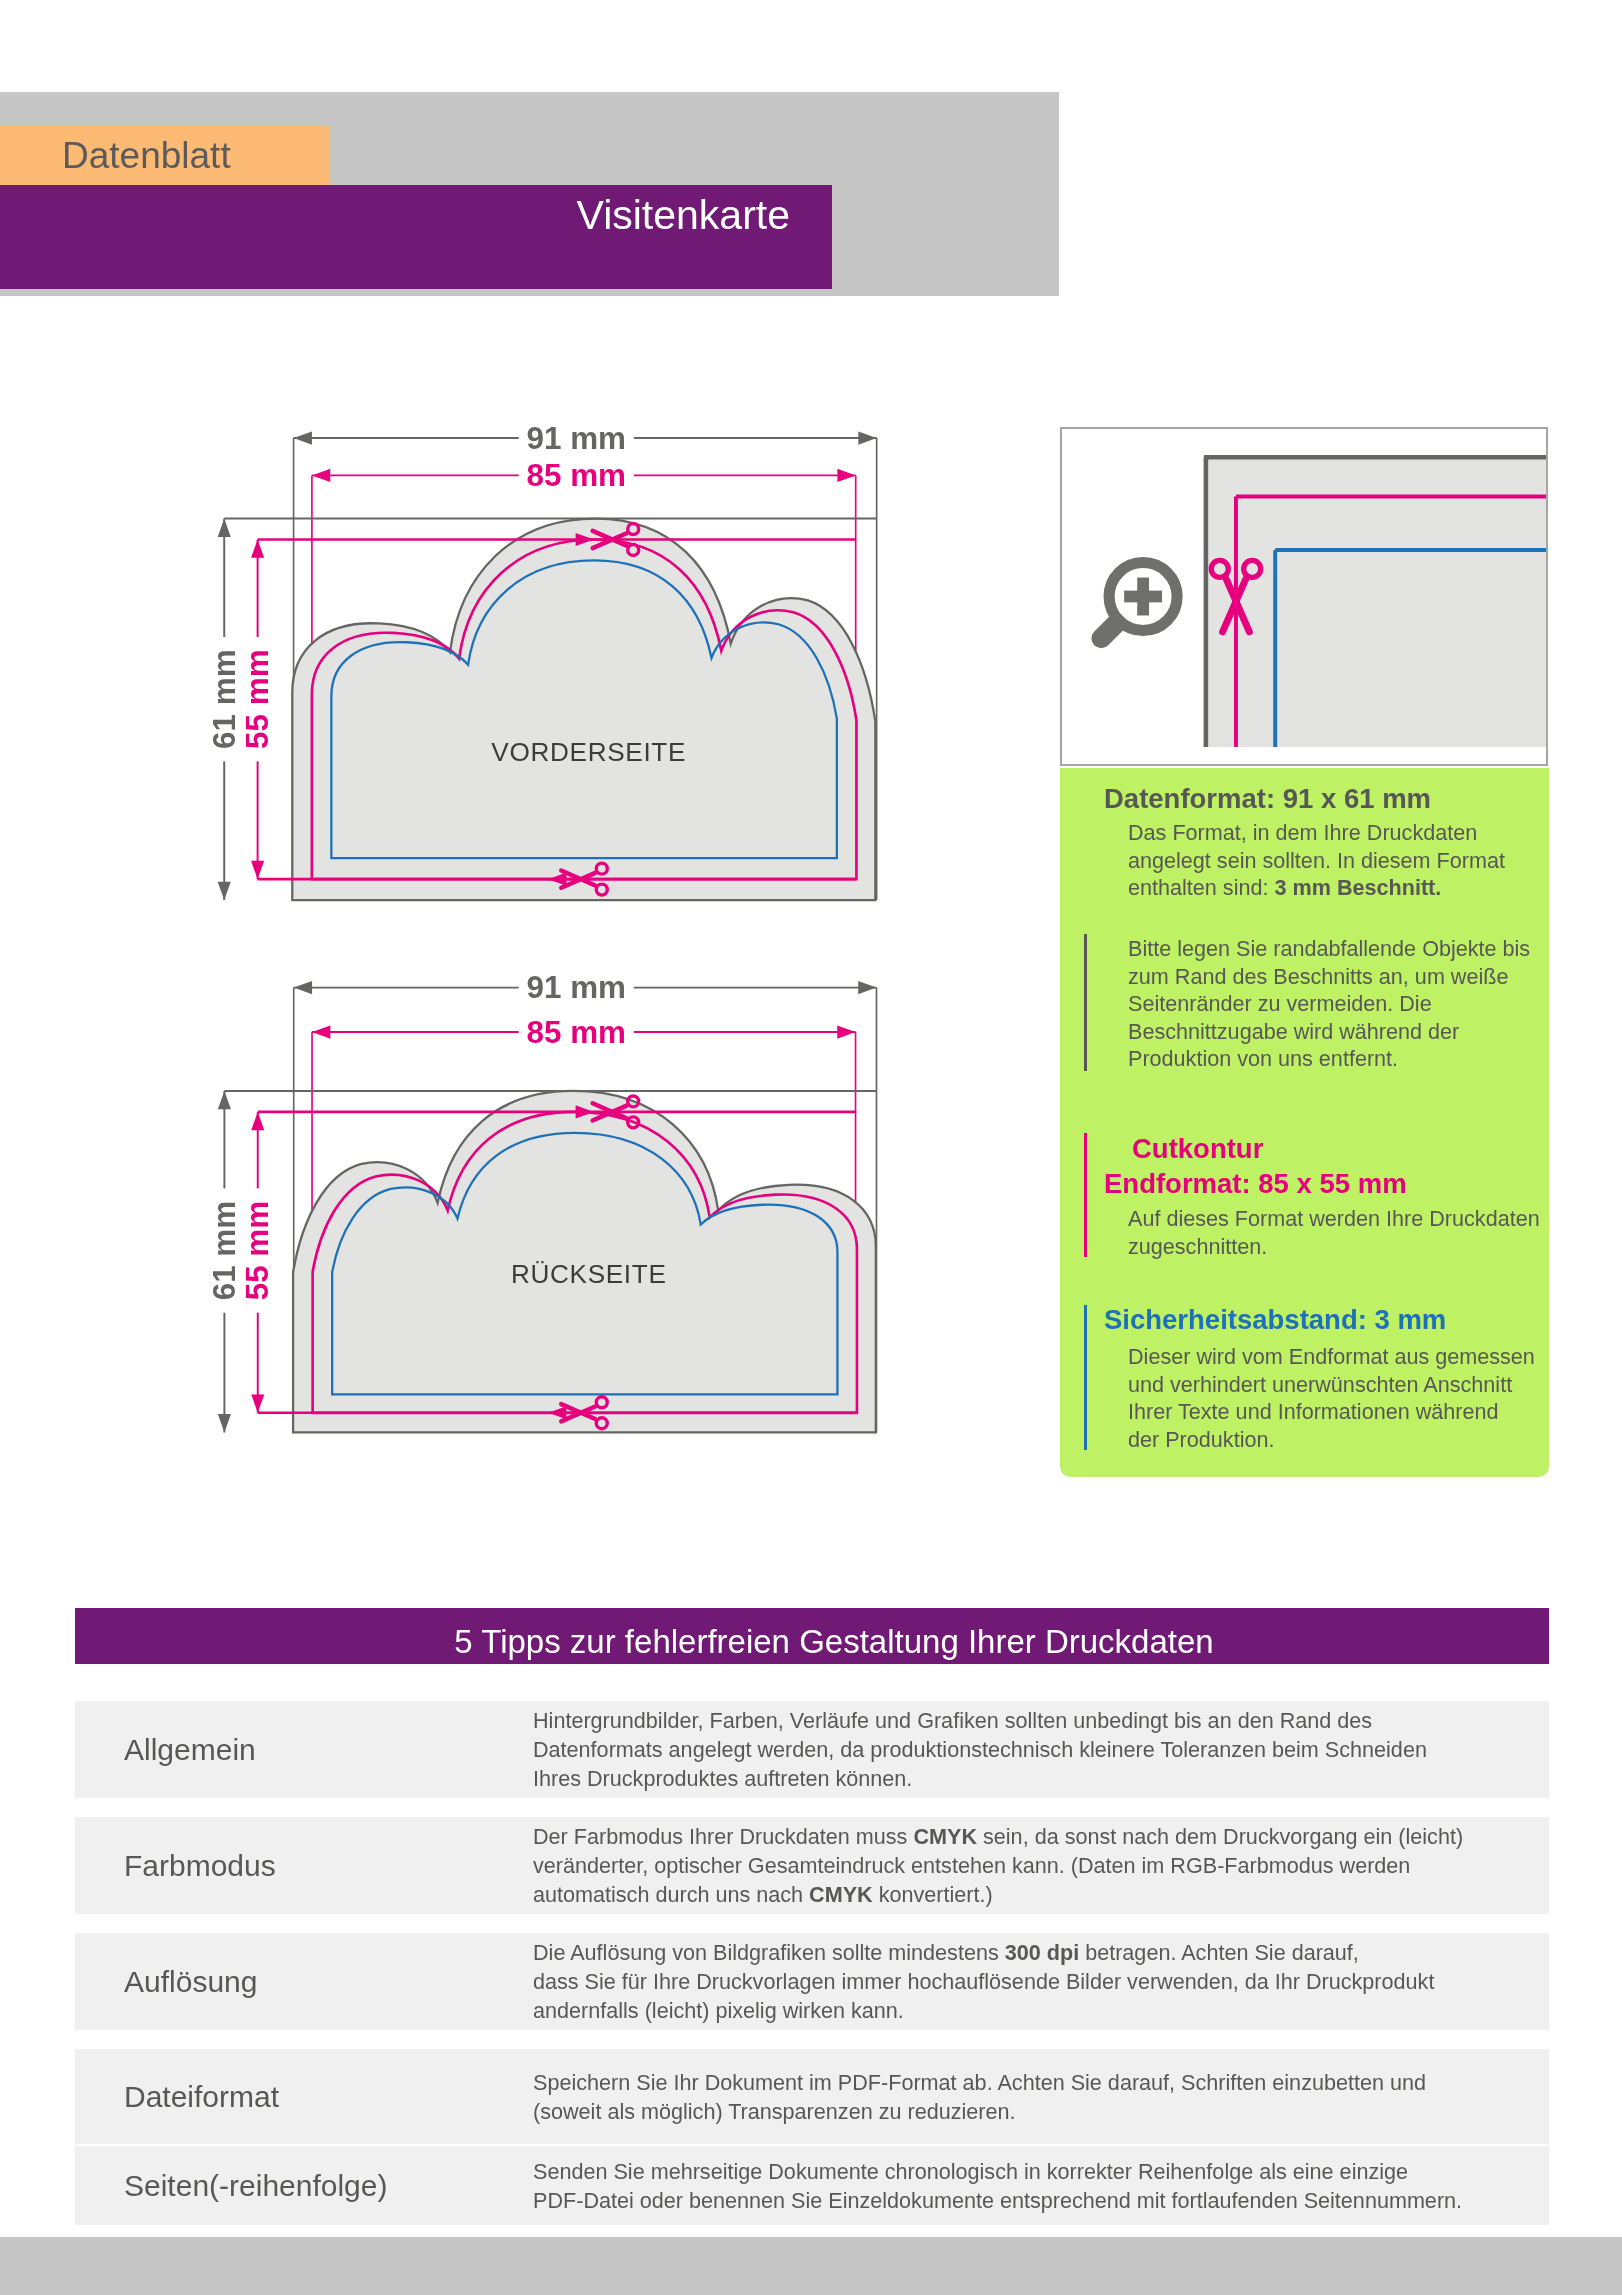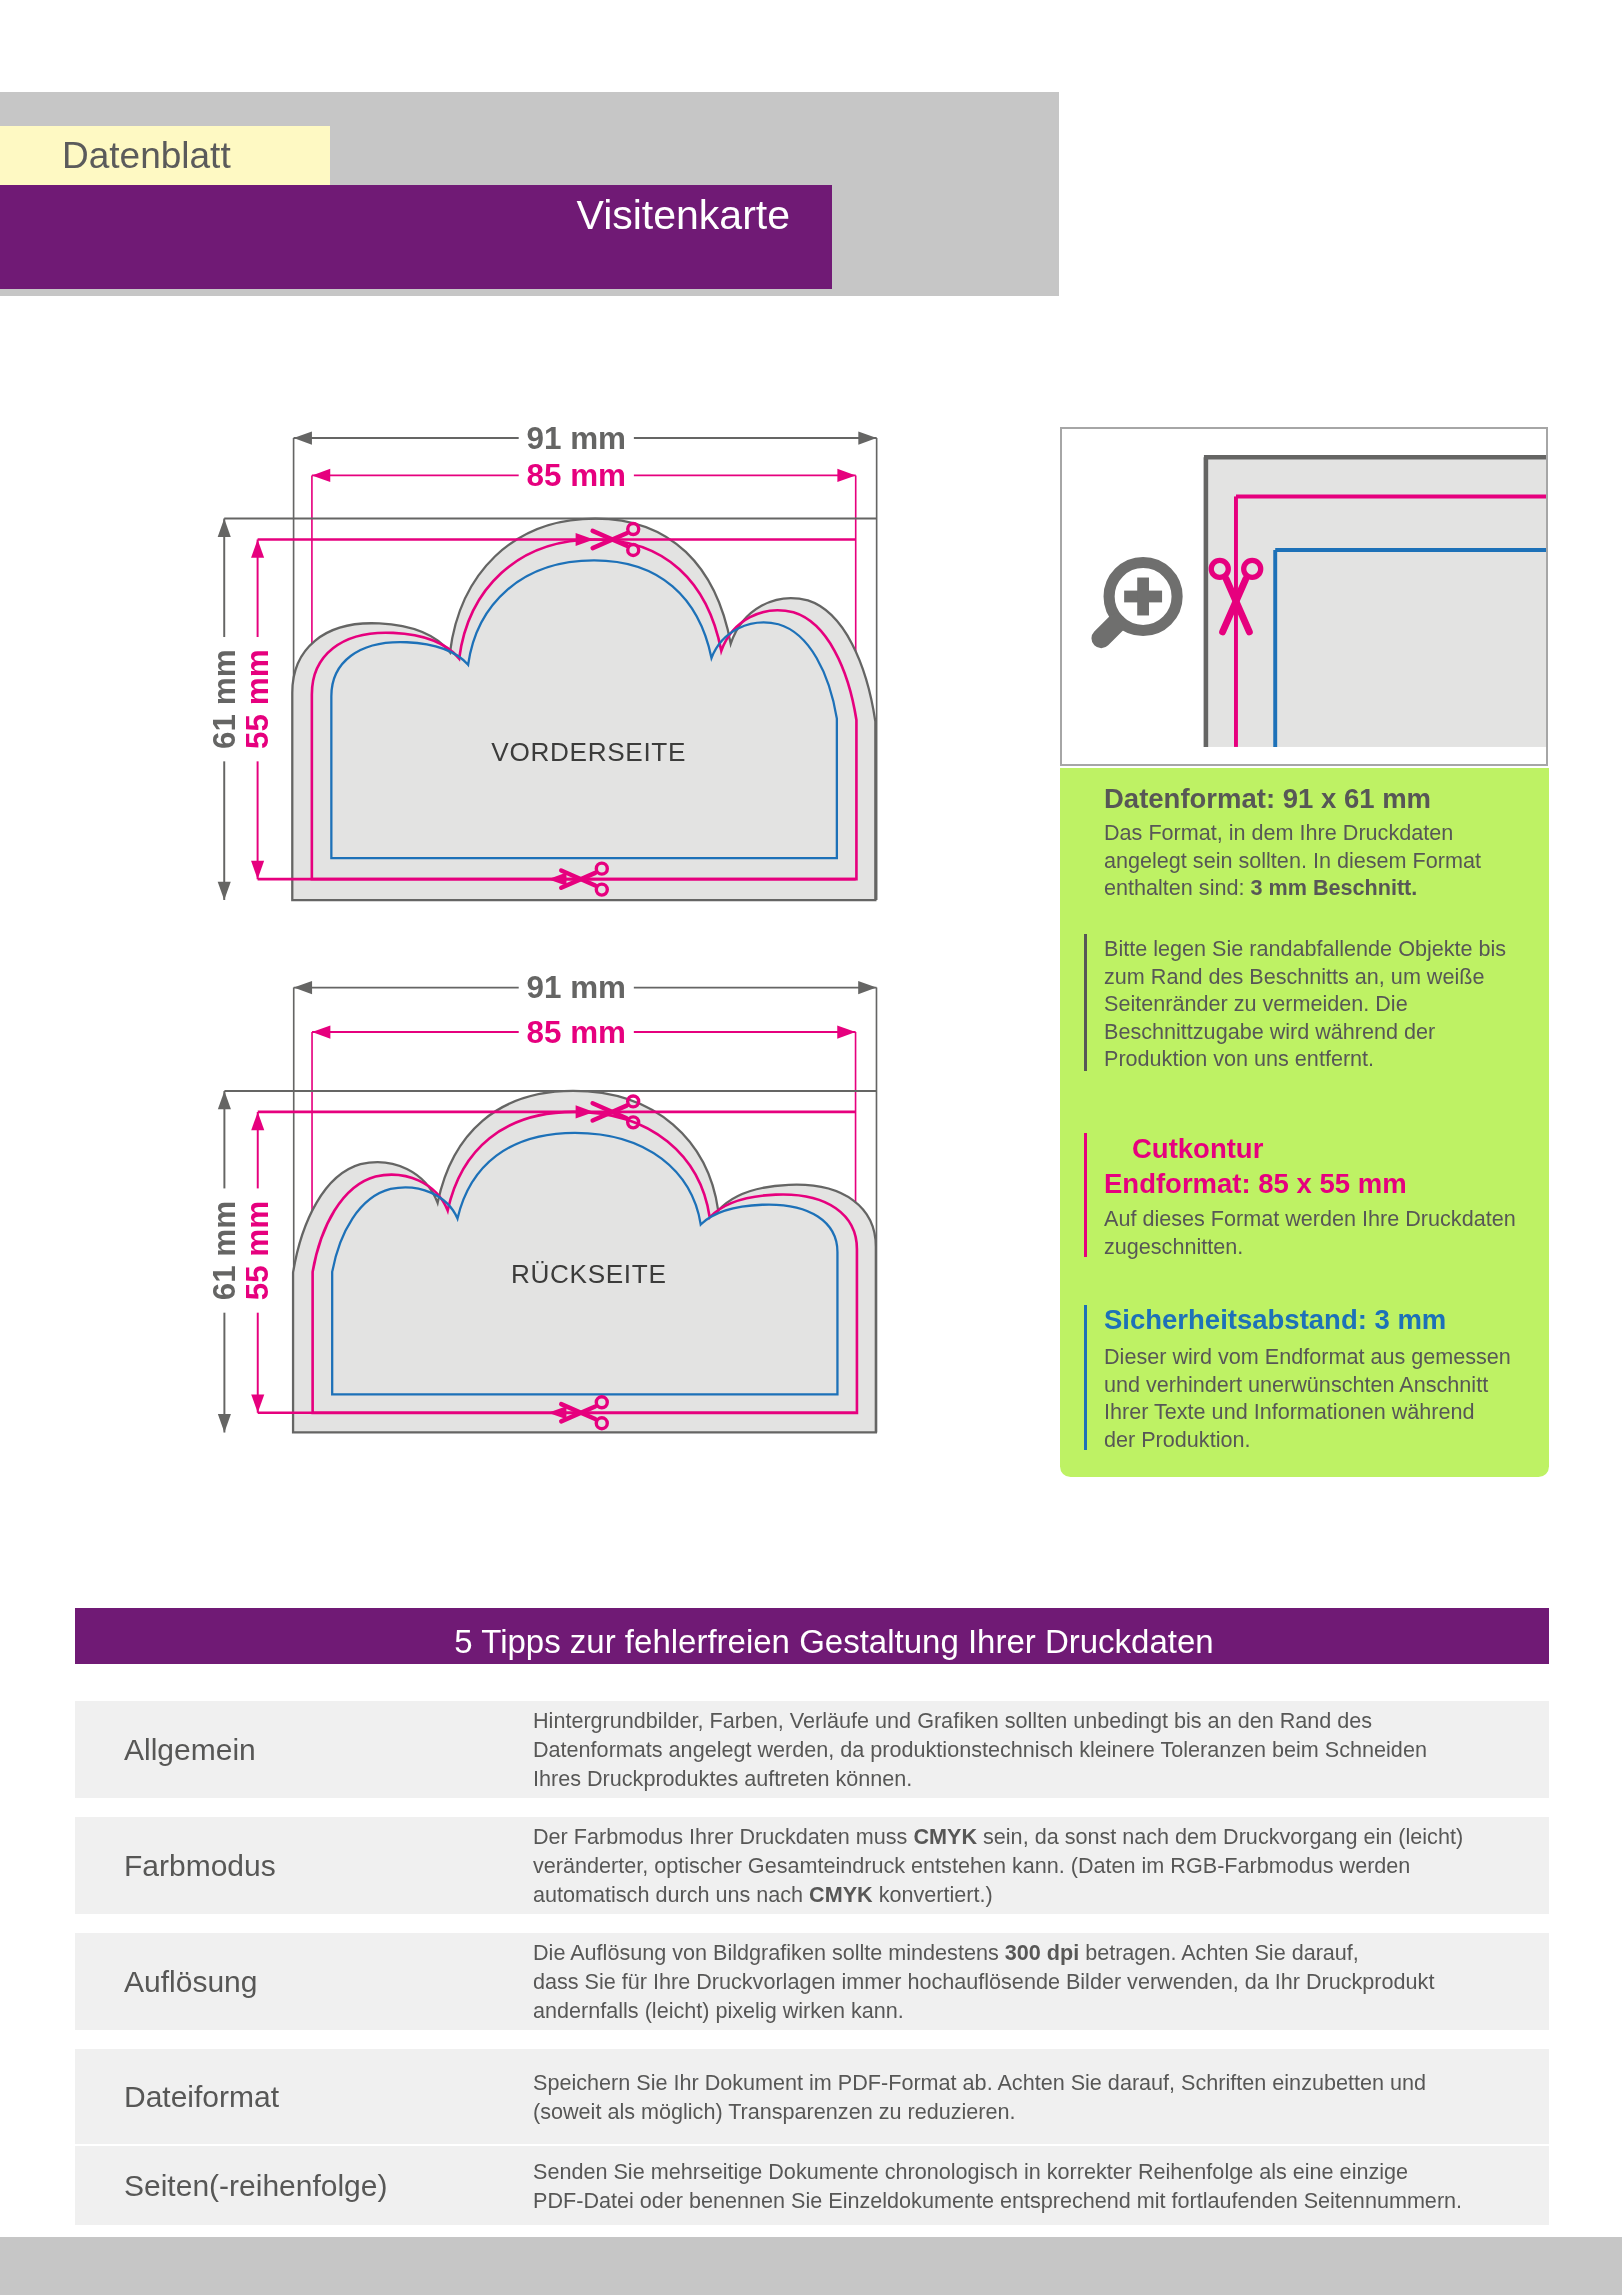--- a/index.html
+++ b/index.html
@@ -2,38 +2,38 @@
 <html style="font-size:10.5px"><head>
 <meta charset="utf-8">
 <title>Datenblatt</title>
 <style>
   html,body{margin:0;padding:0;background:#ffffff;}
   body{width:1623px;height:2295px;position:relative;overflow:hidden;
        font-family:"Liberation Sans","DejaVu Sans",sans-serif;color:#575756;}
   .abs{position:absolute;}
   
   #top-band{left:0;top:92px;width:1059px;height:204px;background:#c6c6c6;}
-  #sheet-label-box{left:0;top:126px;width:330px;height:60px;background:#fef9c3;}
+  #sheet-label-box{left:0;top:126px;width:330px;height:60px;background:#fdba74;}
   #sheet-label-box span{display:block;padding-left:62px;line-height:60px;
       font-size:37px;color:#5b5b5b;}
   #header-bar{left:0;top:185px;width:832px;height:104px;background:#701a75;
       text-align:right;color:#ffffff;}
   #header-title{padding:6.5px 42px 0 0;font-size:41px;line-height:46px;}
   #header-subtitle{padding:1.3px 42px 0 0;font-size:29px;line-height:34px;}
   
   #diagram-front-svg{left:183px;top:406px;}
   #diagram-back-svg{left:183px;top:968px;}
   
   #detail-inset{left:1060px;top:427px;width:484px;height:335px;background:#ffffff;
       border:2.6px solid #a6a6a6;}
   #legend-panel{left:1060px;top:768px;width:489px;height:709px;background:#bef264;
       border-radius:0 0 10.5px 10.5px;}
   .legend-h{position:absolute;left:44px;font-size:27.5px;font-weight:bold;line-height:33px;}
   .legend-text{position:absolute;left:44px;font-size:21.6px;line-height:27.5px;color:#575756;}
-  .legend-text div{height:27.5px;white-space:nowrap;}
+  .legend-text div{height:27.5px;white-space:nowrap;margin-left:24px;}
   .legend-bar{position:absolute;left:23.6px;width:3.9px;}
   
   #tips-bar{left:75px;top:1608px;width:1474px;height:56px;background:#701a75;text-align:center;}
   #tips-bar span{display:block;padding-left:44px;line-height:68px;font-size:33px;color:#ffffff;}
   .tip-row{position:absolute;left:75px;width:1474px;background:#f0f0f0;}
   .tip-label{position:absolute;left:49px;top:50%;transform:translateY(-50%);
       font-size:30px;color:#575756;white-space:nowrap;}
   .tip-text{position:absolute;left:458px;top:50%;transform:translateY(-50%);
       font-size:21.6px;line-height:29.4px;color:#575756;}
   .tip-text div{white-space:nowrap;}

